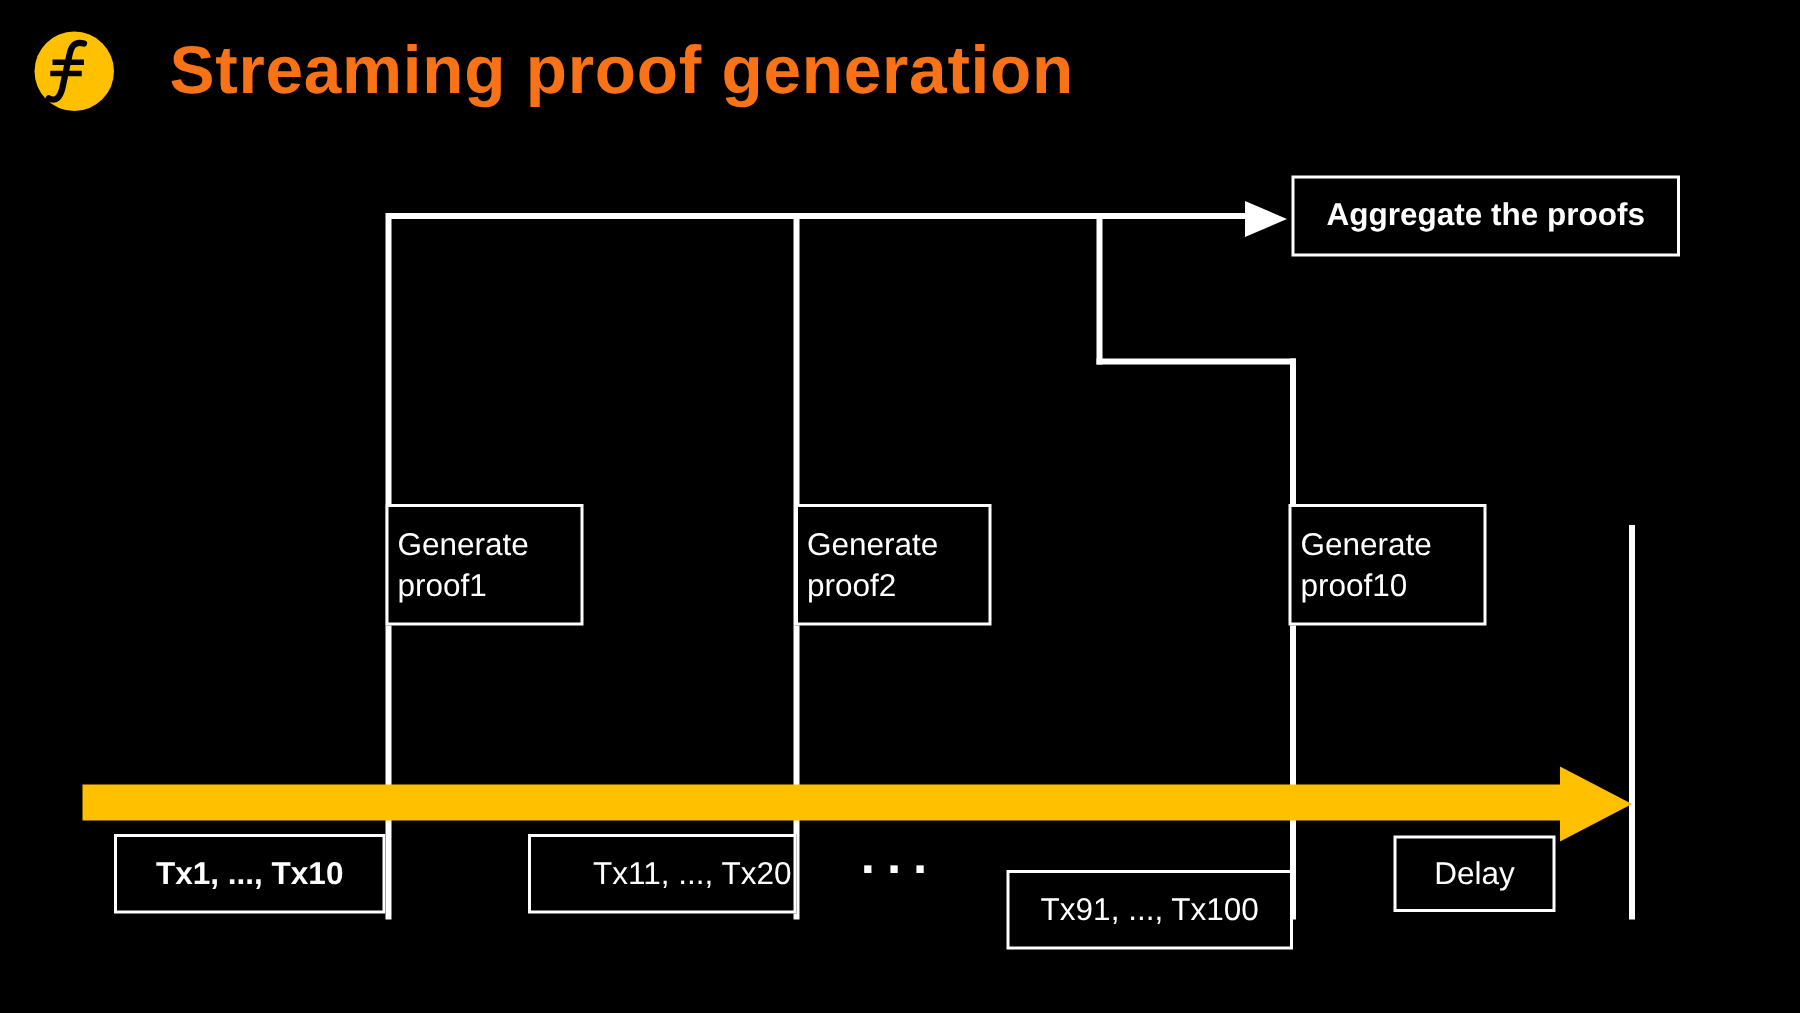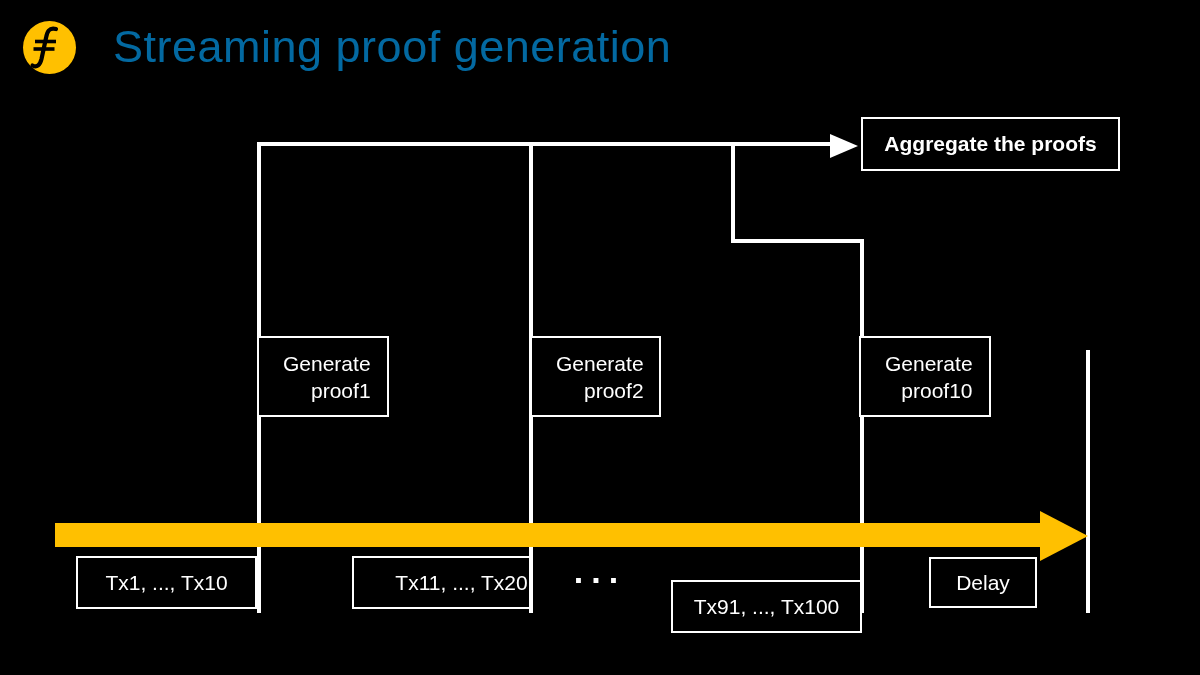--- a/index.html
+++ b/index.html
@@ -12,21 +12,21 @@
   }
   
   .logo{
     position:absolute;left:23px;top:21px;width:53px;height:53px;
     border-radius:50%;
     display:flex;align-items:center;justify-content:center;
   }
   
   .title{
     position:absolute;left:113px;top:21px;
-    font-size:45px;font-weight:400;color:#0369a1;
+    font-size:45px;font-weight:700;color:#f97316;
     letter-spacing:0.5px;
     white-space:nowrap;
   }
   
   .line{position:absolute;background:#fff;}
   .arrowhead-right{
     position:absolute;width:0;height:0;
     border-top:12px solid transparent;
     border-bottom:12px solid transparent;
   }
@@ -44,22 +44,22 @@
     border:2px solid #fff;
     background:#000;
     color:#fff;
     font-size:21px;
     display:flex;align-items:center;justify-content:center;
     text-align:center;
     white-space:nowrap;
   }
   .box.left-align{
     justify-content:flex-start;
-    text-align:right;
-    padding-left:24px;
+    text-align:left;
+    padding-left:6px;
     line-height:27px;
     white-space:normal;
   }
   .gen-text{display:block;}
   .ellipsis{
     position:absolute;left:550px;top:549px;width:100px;height:44px;
     color:#fff;font-size:34px;font-weight:700;letter-spacing:8px;
     display:flex;align-items:center;justify-content:center;
   }
 </style>
@@ -112,21 +112,21 @@
     </span>
   </div>
 
   <div class="box left-align" style="left:859px;top:336px;width:132px;height:81px;">
     <span>
       <span class="gen-text">Generate</span>
       <span class="gen-text">proof10</span>
     </span>
   </div>
 
-  <div class="box" style="left:76px;top:556px;width:181px;height:53px;">
+  <div class="box" style="left:76px;top:556px;width:181px;height:53px;font-weight:bold;">
     <span>Tx1, ..., Tx10</span>
   </div>
 
   <div class="box" style="left:352px;top:556px;width:179px;height:53px;padding-left:40px;">
     <span>Tx11, ..., Tx20</span>
   </div>
 
   <div class="ellipsis">...</div>
 
   <div class="box" style="left:671px;top:580px;width:191px;height:53px;">

